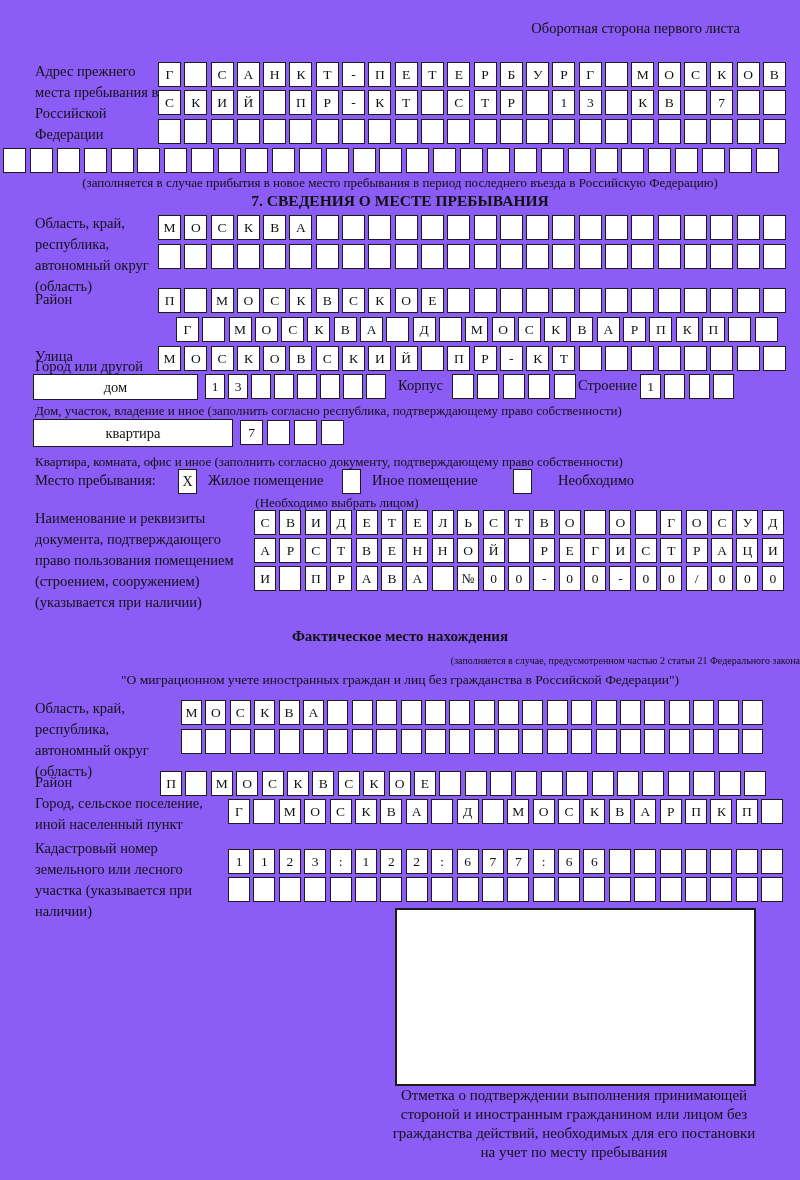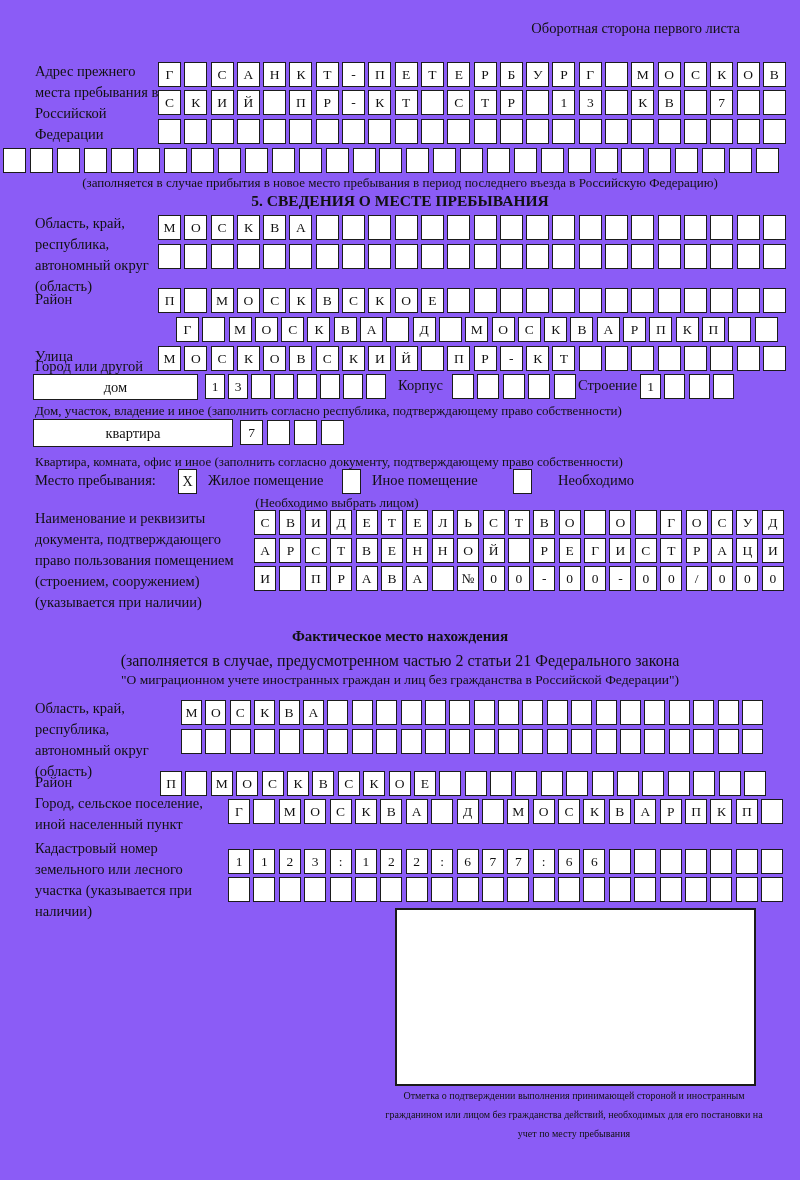--- a/index.html
+++ b/index.html
@@ -136,21 +136,21 @@
       <span class="cell"></span>
       <span class="cell"></span>
       <span class="cell"></span>
       <span class="cell"></span>
       <span class="cell"></span>
       <span class="cell"></span>
       <span class="cell"></span>
     </div>
   <div class="note center" style="left:0;top:174px;width:800px;">(заполняется в случае прибытия в новое место пребывания в период последнего въезда в Российскую Федерацию)</div>
 
-  <div class="title" style="top:192px;">5. СВЕДЕНИЯ О МЕСТЕ ПРЕБЫВАНИЯ</div>
+  <div class="title" style="top:192px;">7. СВЕДЕНИЯ О МЕСТЕ ПРЕБЫВАНИЯ</div>
 
   <div class="lbl" style="left:35px;top:213px;width:125px;">Область, край, республика, автономный округ (область)</div>
   <div class="cellrow c26" style="left:158px;top:215px;">
       <span class="cell">М</span>
       <span class="cell">О</span>
       <span class="cell">С</span>
       <span class="cell">К</span>
       <span class="cell">В</span>
       <span class="cell">А</span>
       <span class="cell"></span>
@@ -393,21 +393,21 @@
       <span class="cell">-</span>
       <span class="cell">0</span>
       <span class="cell">0</span>
       <span class="cell">/</span>
       <span class="cell">0</span>
       <span class="cell">0</span>
       <span class="cell">0</span>
     </div>
 
   <div class="title" style="top:628px;font-size:15px;">Фактическое место нахождения</div>
-  <div class="note center" style="left:0;top:652px;width:800px;font-size:16px;">(заполняется в случае, предусмотренном частью 2 статьи 21 Федерального закона</div>
+  <div class="note center" style="left:0;top:652px;width:800px;font-size:10px;text-align:right;">(заполняется в случае, предусмотренном частью 2 статьи 21 Федерального закона</div>
   <div class="note center" style="left:0;top:671px;width:800px;font-size:13.5px;">"О миграционном учете иностранных граждан и лиц без гражданства в Российской Федерации")</div>
 
   <div class="lbl" style="left:35px;top:698px;width:145px;">Область, край, республика, автономный округ (область)</div>
   <div class="cellrow c24" style="left:181px;top:700px;">
       <span class="cell">М</span>
       <span class="cell">О</span>
       <span class="cell">С</span>
       <span class="cell">К</span>
       <span class="cell">В</span>
       <span class="cell">А</span>
@@ -555,15 +555,15 @@
       <span class="cell"></span>
       <span class="cell"></span>
       <span class="cell"></span>
       <span class="cell"></span>
       <span class="cell"></span>
       <span class="cell"></span>
       <span class="cell"></span>
     </div>
 
   <div class="bigbox" style="left:395px;top:908px;width:357px;height:174px;"></div>
-  <div class="note center" style="left:385px;top:1086px;width:378px;font-size:10px;line-height:19px;">Отметка о подтверждении выполнения принимающей стороной и иностранным гражданином или лицом без гражданства действий, необходимых для его постановки на учет по месту пребывания</div>
+  <div class="note center" style="left:385px;top:1086px;width:378px;font-size:15px;line-height:19px;">Отметка о подтверждении выполнения принимающей стороной и иностранным гражданином или лицом без гражданства действий, необходимых для его постановки на учет по месту пребывания</div>
 
 </div>
 
 </body></html>

